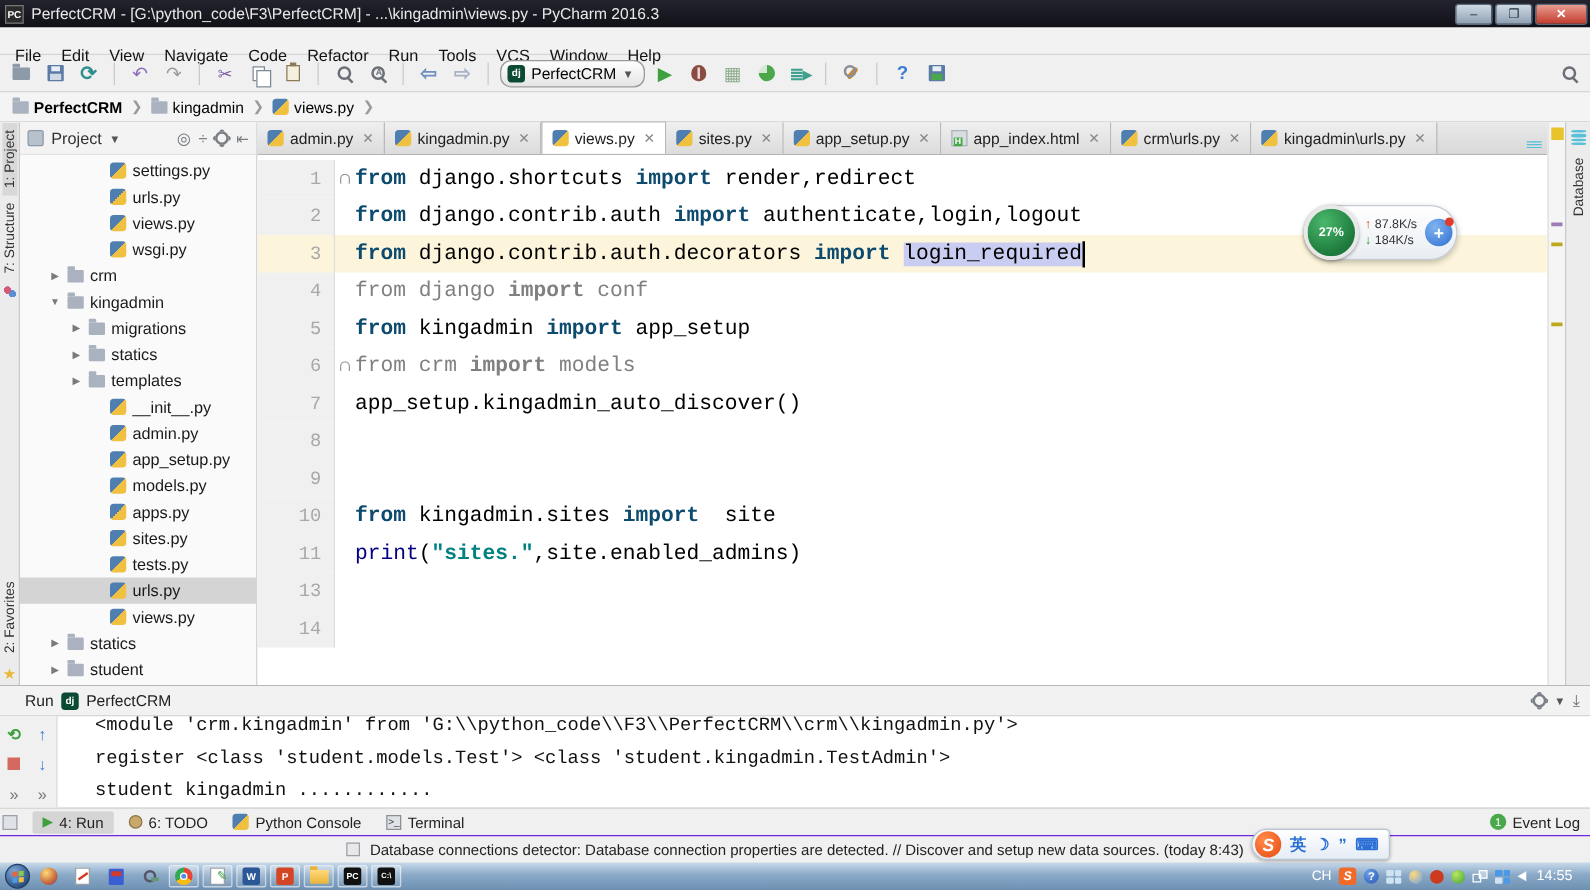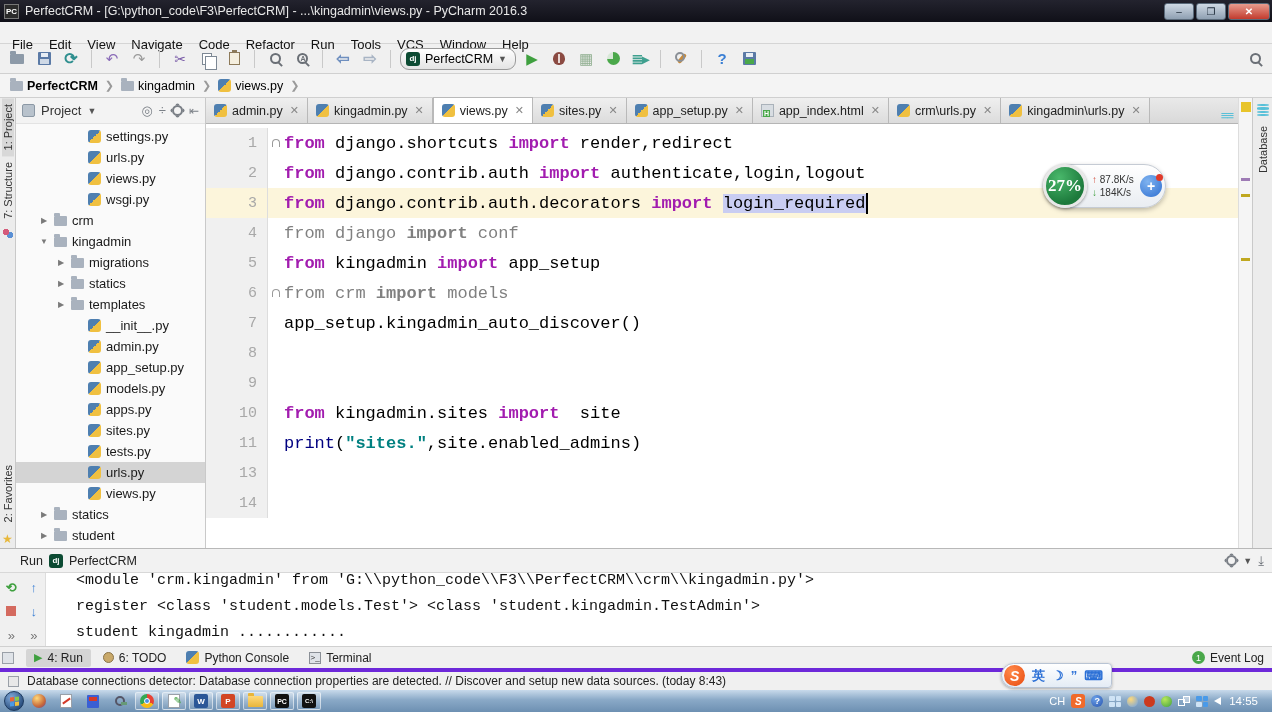--- a/index.html
+++ b/index.html
@@ -95,33 +95,33 @@
   #tabbar .tablist-ico { color:#58c0d8; font-size:13px; letter-spacing:-2px; padding:0 6px; font-weight:bold; }
 
   #editor { flex:1; display:flex; flex-direction:column; background:#fff; overflow:hidden; padding-top:4px; font-family:"Liberation Mono","DejaVu Sans Mono",monospace; }
   .code-line { height:30px; display:flex; align-items:center; }
   .code-line.current { background:#fcf5db; }
   .gutter { width:62px; flex:none; text-align:right; padding-right:10px; color:#a8a8a8; font-size:15px; background:#f0f0f0; height:100%; display:flex; align-items:center; justify-content:flex-end; border-right:1px solid #ddd; }
   .code-line.current .gutter { background:#fcf5db; }
   .foldcol { width:16px; flex:none; height:100%; display:flex; align-items:center; justify-content:center; }
   .fold-mark { width:8px; height:8px; border:1px solid #9a9a9a; border-bottom:none; border-radius:4px 4px 0 0; background:#fff; }
   .code-text { flex:1; font-size:17px; white-space:pre; color:#000; display:flex; align-items:center; }
-  .kw { color:#a21caf; font-weight:bold; }
+  .kw { color:#0c4a6e; font-weight:bold; }
   .pl { color:#000; }
   .gr { color:#808080; }
   .grb { color:#808080; font-weight:bold; }
   .bi { color:#000080; }
   .str { color:#008080; font-weight:bold; }
   .cm { color:#808080; font-style:italic; }
   .sel { background:#c9cdf2; }
   .caret { display:inline-block; width:2px; height:21px; background:#000; vertical-align:middle; }
 
   
   #monitor { position:absolute; top:66px; right:72px; width:122px; height:44px; background:linear-gradient(180deg,#ffffff,#e9edf2); border:1px solid #c5cbd4; border-radius:22px; display:flex; align-items:center; box-shadow:0 2px 5px rgba(0,0,0,.25); z-index:5; }
-  #monitor .pct { width:44px; height:44px; margin-left:-2px; border-radius:50%; background:radial-gradient(circle at 35% 28%, #49b86b, #1d7a3c 70%); border:3px solid #e8e8e8; box-shadow:0 1px 3px rgba(0,0,0,.4); color:#fff; font-size:17px; font-weight:bold; display:flex; align-items:center; justify-content:center;font-family:Liberation Serif, serif; }
+  #monitor .pct { width:44px; height:44px; margin-left:-2px; border-radius:50%; background:radial-gradient(circle at 35% 28%, #49b86b, #1d7a3c 70%); border:3px solid #e8e8e8; box-shadow:0 1px 3px rgba(0,0,0,.4); color:#fff; font-size:10px; font-weight:bold; display:flex; align-items:center; justify-content:center; }
   #monitor .speeds { flex:1; font-size:10px; color:#333; padding-left:5px; line-height:13px; }
   #monitor .speeds .up::before { content:"↑ "; color:#d14836; }
   #monitor .speeds .down::before { content:"↓ "; color:#3fa03f; }
   #monitor .accel { width:22px; height:22px; border-radius:50%; background:radial-gradient(circle at 35% 30%,#7fb3f0,#2f6fd0); margin-right:3px; color:#fff; font-size:14px; font-weight:bold; display:flex; align-items:center; justify-content:center; position:relative; flex:none; }
   #monitor .accel::after { content:""; position:absolute; top:-1px; right:-1px; width:7px; height:7px; background:#e03a2a; border-radius:50%; }
 
   
   #stripe { width:14px; background:#f5f5f5; border-left:1px solid #ddd; position:relative; flex:none; }
   #stripe .warnbox { position:absolute; top:4px; left:2px; width:10px; height:10px; background:#e8c42a; }
   #stripe .mark { position:absolute; left:2px; width:9px; height:3px; }
@@ -151,21 +151,21 @@
   .tw-item { display:flex; align-items:center; gap:5px; padding:2px 8px; border-radius:2px; }
   .tw-item.active { background:#d5d5d5; }
   .tw-play { color:#3fa03f; font-size:11px; }
   .ico-todo { width:11px; height:11px; border-radius:50%; background:#c9a96a; border:1px solid #8a744a; }
   .ico-term { width:12px; height:12px; background:#dfe3e8; border:1px solid #8a8f96; color:#333; font-size:8px; line-height:10px; text-align:center; }
   #twbar .spacer { flex:1; }
   #event-log { display:flex; align-items:center; gap:5px; }
   #event-badge { width:13px; height:13px; border-radius:50%; background:#4aa84a; color:#fff; font-size:9px; display:flex; align-items:center; justify-content:center; }
 
   
-  #statusbar { height:22px; background:#f0f0f0; border-top:4px solid #6d28d9; display:flex; align-items:center; font-size:12px; color:#222; padding:0 8px; gap:8px; }
+  #statusbar { height:22px; background:#f0f0f0; border-top:1px solid #6d28d9; display:flex; align-items:center; font-size:12px; color:#222; padding:0 8px; gap:8px;justify-content:center; }
   .sb-ico { width:11px; height:11px; border:1px solid #9aa0a8; background:#e8e8e8; }
 
   
   #taskbar { height:22px; background:linear-gradient(180deg,#c8daeb,#8aa9c7 45%,#6d90b2); display:flex; align-items:center; padding:0 4px; gap:3px; position:relative; }
   #start-orb { width:20px; height:20px; border-radius:50%; background:radial-gradient(circle at 35% 30%,#7fa8d8,#2a4f7f 75%); border:1px solid #1d3a5f; display:flex; align-items:center; justify-content:center; }
   #start-orb .flag { width:9px; height:9px; display:grid; grid-template-columns:1fr 1fr; gap:1px; transform:skewY(-6deg); }
   #start-orb .flag i:nth-child(1){background:#e8643a;} #start-orb .flag i:nth-child(2){background:#8ac94a;}
   #start-orb .flag i:nth-child(3){background:#4a9ae8;} #start-orb .flag i:nth-child(4){background:#f0c040;}
   .tb-ico { width:24px; height:18px; display:flex; align-items:center; justify-content:center; font-size:10px; border-radius:2px; position:relative; }
   .tb-ico.grouped { border:1px solid rgba(255,255,255,.55); background:linear-gradient(180deg,rgba(255,255,255,.35),rgba(255,255,255,.05)); }

